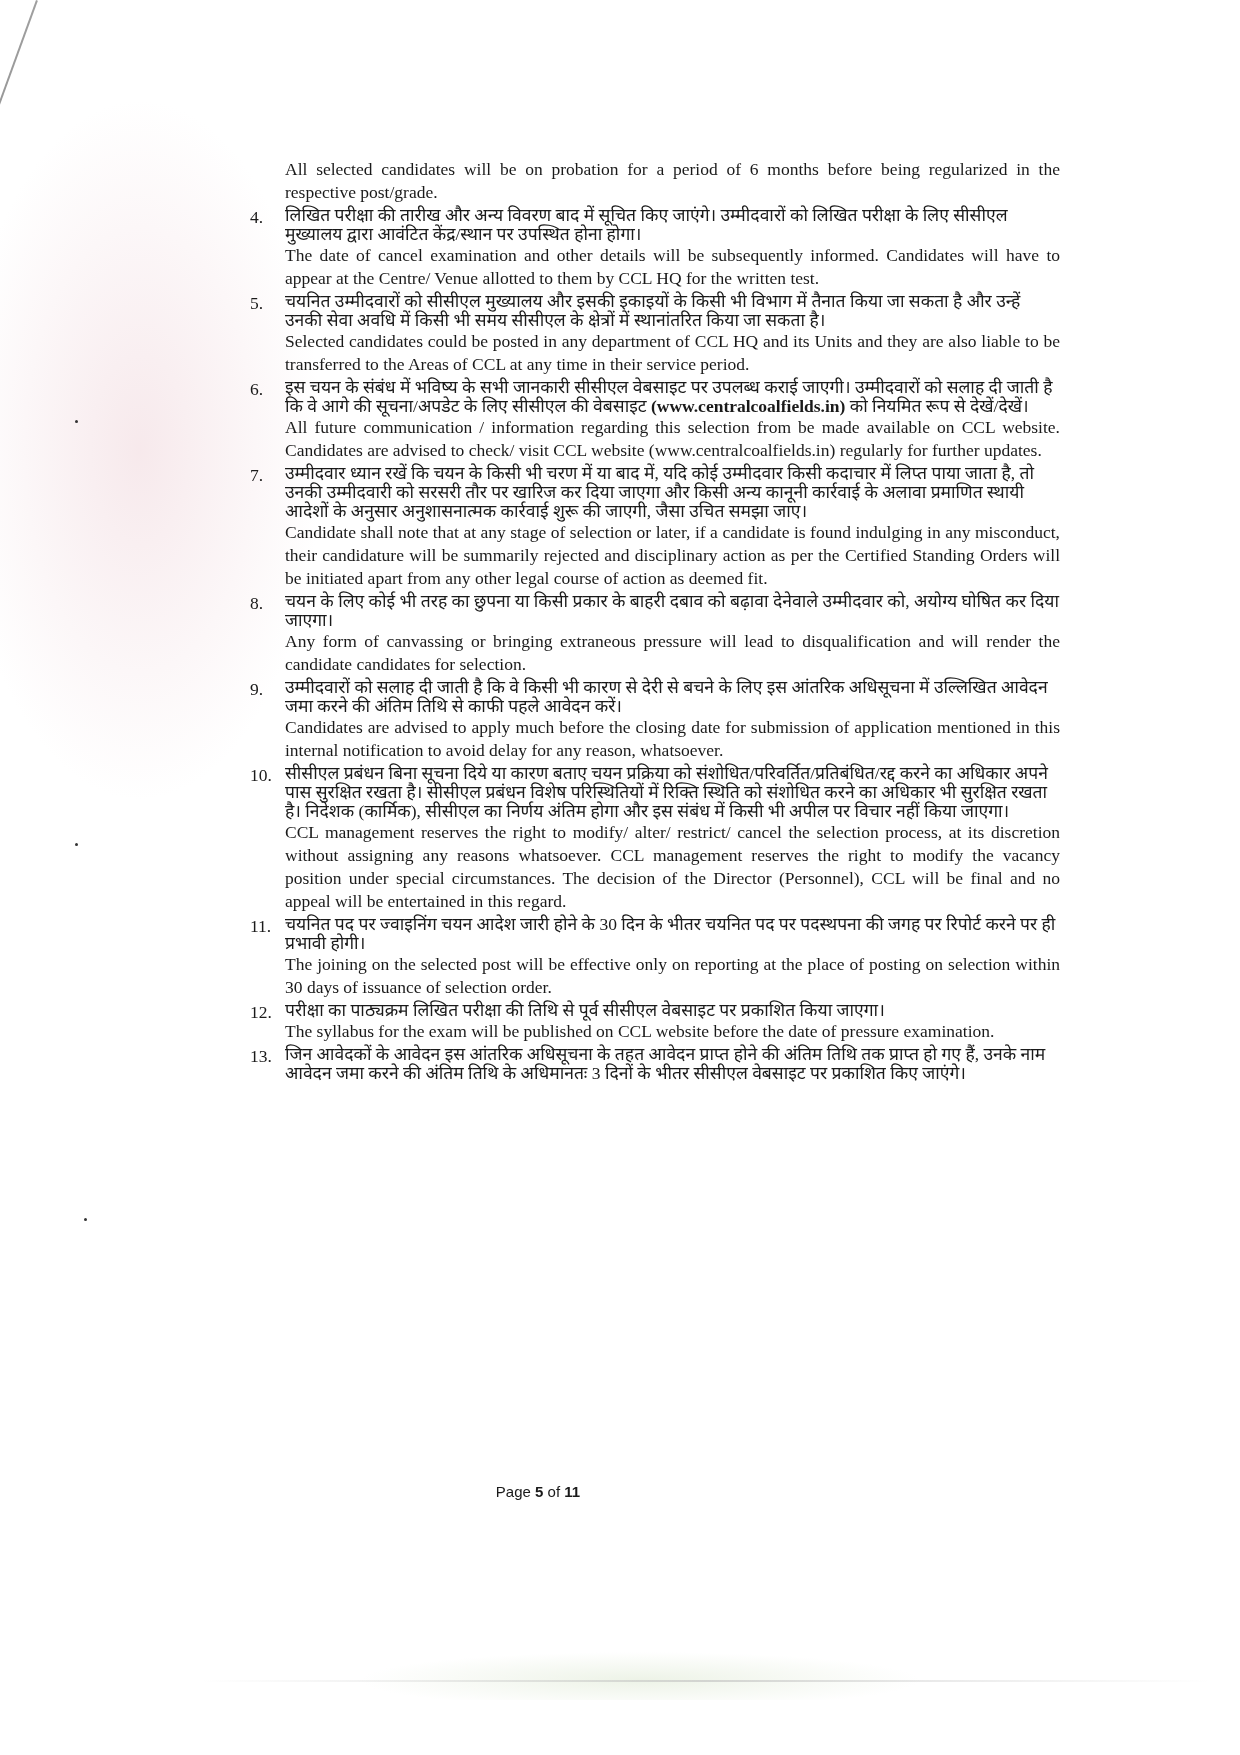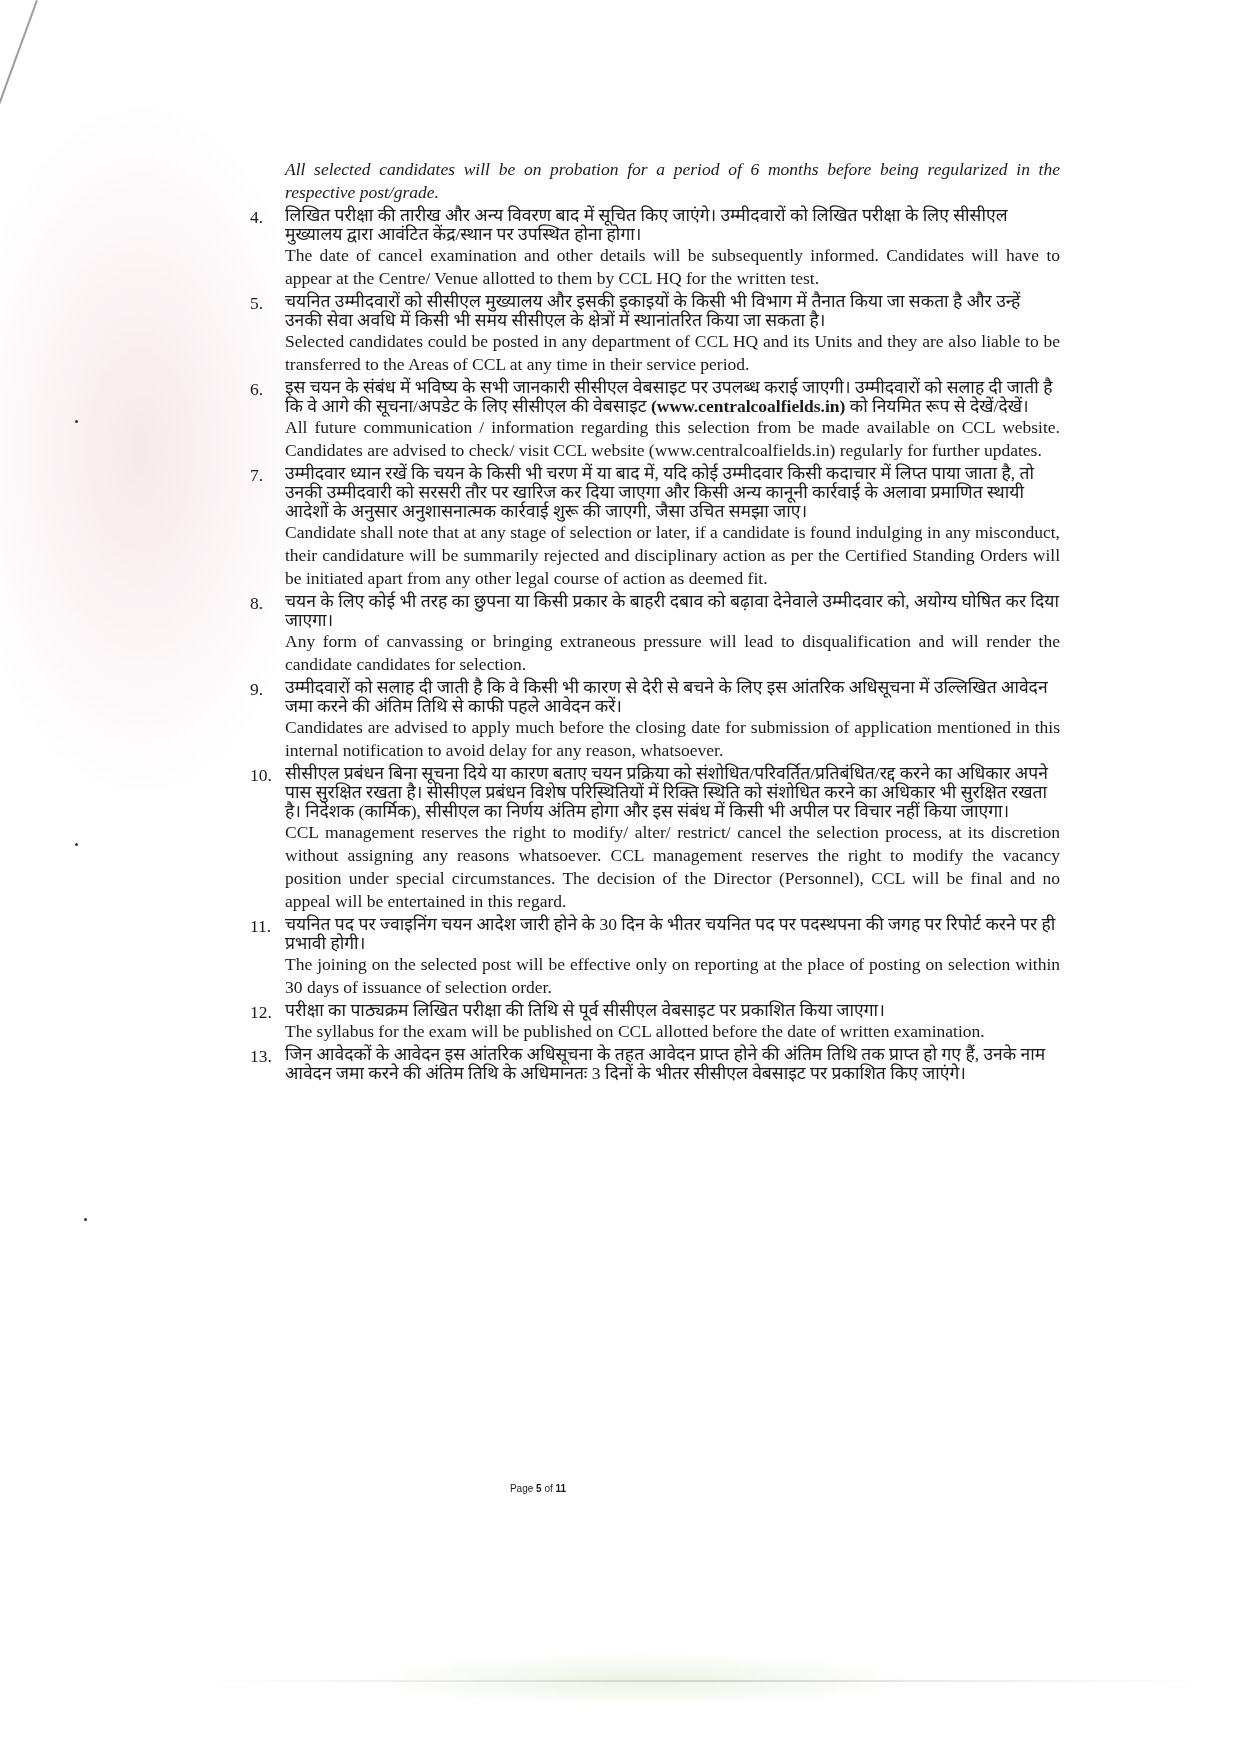--- a/index.html
+++ b/index.html
@@ -23,29 +23,29 @@
     opacity:0.7;
   }
   .bottom-edge {
     position:absolute; left:200px; top:1680px; width:1010px; height:2px;
     background:linear-gradient(90deg, rgba(200,200,200,0), rgba(190,190,190,0.6), rgba(200,200,200,0));
   }
   .content {
     position:absolute; left:250px; top:158px; width:810px;
     font-size:17.5px; line-height:23px;
   }
-  .intro { padding-left:35px;font-style:italic; }
+  .intro { padding-left:35px; }
   .item { position:relative; padding-left:35px; margin-top:2px; }
   .num { position:absolute; left:0; top:0; width:32px; }
   .hi { line-height:19px; }
   .en { text-align:justify; }
   .footer {
     position:absolute; left:0; width:1076px; top:1483px; text-align:center;
     font-family:"Liberation Sans", "DejaVu Sans", sans-serif;
-    font-size:10px;
+    font-size:15px;
   }
   .footer b { font-weight:bold; }
   .speck { position:absolute; width:3px; height:3px; background:#333; border-radius:50%; }
 </style>
 </head>
 <body>
 
 <div class="page-tint"></div>
 <div class="edge-line"></div>
 <div class="bottom-edge"></div>
@@ -104,21 +104,21 @@
 
   <div class="item">
     <span class="num">11.</span>
     <div class="hi">चयनित पद पर ज्वाइनिंग चयन आदेश जारी होने के 30 दिन के भीतर चयनित पद पर पदस्थपना की जगह पर रिपोर्ट करने पर ही प्रभावी होगी।</div>
     <div class="en">The joining on the selected post will be effective only on reporting at the place of posting on selection within 30 days of issuance of selection order.</div>
   </div>
 
   <div class="item">
     <span class="num">12.</span>
     <div class="hi">परीक्षा का पाठ्यक्रम लिखित परीक्षा की तिथि से पूर्व सीसीएल वेबसाइट पर प्रकाशित किया जाएगा।</div>
-    <div class="en">The syllabus for the exam will be published on CCL allotted before the date of written examination.</div>
+    <div class="en">The syllabus for the exam will be published on CCL website before the date of pressure examination.</div>
   </div>
 
   <div class="item">
     <span class="num">13.</span>
     <div class="hi">जिन आवेदकों के आवेदन इस आंतरिक अधिसूचना के तहत आवेदन प्राप्त होने की अंतिम तिथि तक प्राप्त हो गए हैं, उनके नाम आवेदन जमा करने की अंतिम तिथि के अधिमानतः 3 दिनों के भीतर सीसीएल वेबसाइट पर प्रकाशित किए जाएंगे।</div>
   </div>
 
 </div>
 
 <div class="footer">

